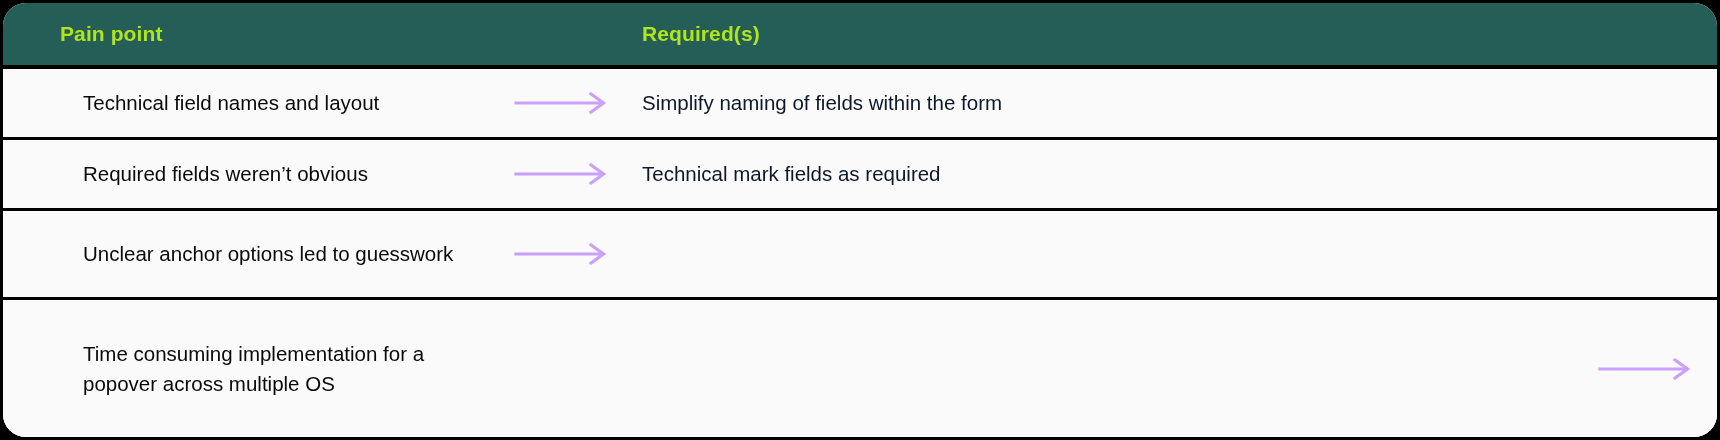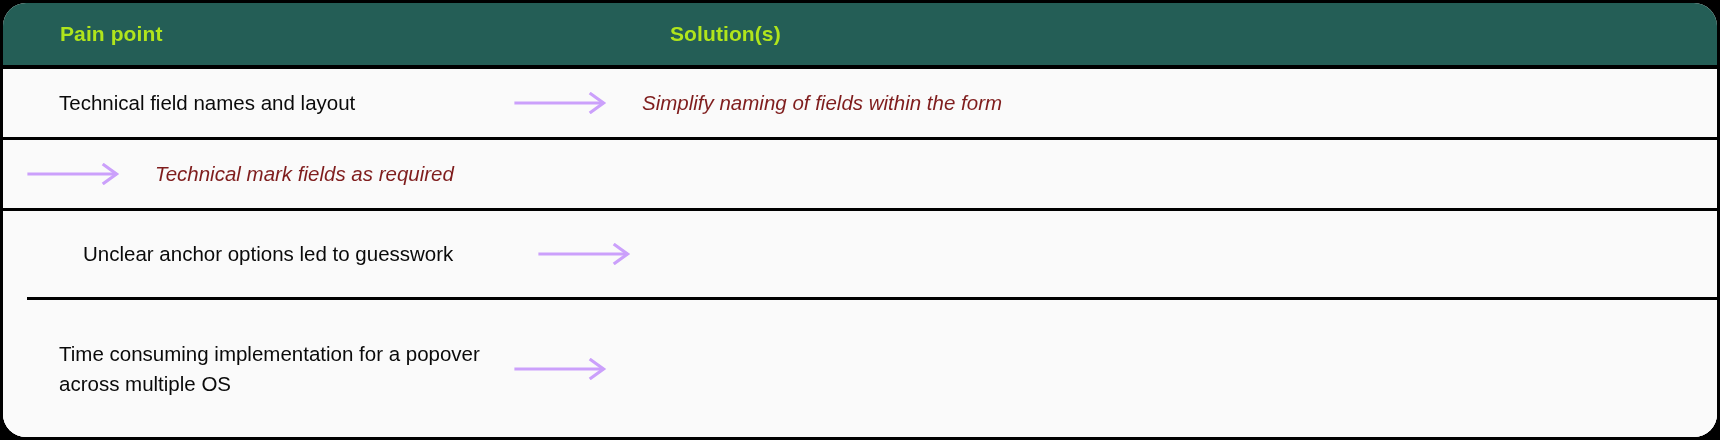--- a/index.html
+++ b/index.html
@@ -29,21 +29,20 @@
 
   
   .table-header {
     display: flex;
     align-items: center;
     height: 66px;
     min-height: 66px;
     background: #245E56;
     border-bottom: 4px solid #000000;
     box-sizing: border-box;
-    gap: 28px;
   }
   .th {
     font-size: 21px;
     font-weight: bold;
     color: #B0E51C;
     letter-spacing: 0.1px;
     white-space: nowrap;
   }
   .th-pain {
     width: 630px;
@@ -65,85 +64,86 @@
   }
   .row {
     display: flex;
     align-items: center;
     background: #FAFAFA;
     border-bottom: 3px solid #000000;
     box-sizing: border-box;
   }
   .row:last-child {
     border-bottom: none;
+    justify-content: space-between;
   }
   .row-1 { flex: 0 0 71px; }
   .row-2 { flex: 0 0 71px; }
-  .row-3 { flex: 0 0 89px; margin-left: 24px; }
+  .row-3 { flex: 0 0 89px; }
   .row-4 { flex: 1 1 auto; }
 
   .cell-pain {
     width: 487px;
     min-width: 487px;
-    padding-left: 56px;
+    padding-left: 80px;
     padding-right: 10px;
     box-sizing: border-box;
     font-size: 20.5px;
     color: #0A0A0A;
     line-height: 1.44;
   }
   .cell-arrow {
     width: 143px;
     min-width: 143px;
     display: flex;
     align-items: center;
     justify-content: center;
     box-sizing: border-box;
   }
   .cell-solution {
     flex: 1;
     padding-left: 9px;
     padding-right: 40px;
     box-sizing: border-box;
     font-size: 20.5px;
-    color: #7f1d1d;
+    color: #0f172a;
     line-height: 1.44;
-    font-style: italic;
   }
 
   .arrow-svg {
     display: block;
   }
 </style>
 </head>
 <body>
 
 <div class="table-card">
 
   <div class="table-header">
     <div class="th th-pain">Pain point</div>
-    <div class="th th-solution">Solution(s)</div>
+    <div class="th th-solution">Required(s)</div>
   </div>
 
   <div class="table-body">
 
     <div class="row row-1">
       <div class="cell-pain">Technical field names and layout</div>
       <div class="cell-arrow">
         <span>
           <svg class="arrow-svg" width="96" height="22" viewBox="0 0 96 22" aria-hidden="true">
             <line x1="2" y1="11" x2="88" y2="11" stroke="#CBA0FB" stroke-width="3.2" stroke-linecap="square"></line>
             <polyline points="77,2 89.5,11 77,20" fill="none" stroke="#CBA0FB" stroke-width="3.2" stroke-linecap="square" stroke-linejoin="miter"></polyline>
           </svg>
         </span>
       </div>
       <div class="cell-solution">Simplify naming of fields within the form</div>
     </div>
 
     <div class="row row-2">
+      <div class="cell-pain">Required fields weren’t obvious</div>
       <div class="cell-arrow">
         <span>
           <svg class="arrow-svg" width="96" height="22" viewBox="0 0 96 22" aria-hidden="true">
             <line x1="2" y1="11" x2="88" y2="11" stroke="#CBA0FB" stroke-width="3.2" stroke-linecap="square"></line>
             <polyline points="77,2 89.5,11 77,20" fill="none" stroke="#CBA0FB" stroke-width="3.2" stroke-linecap="square" stroke-linejoin="miter"></polyline>
           </svg>
         </span>
       </div>
       <div class="cell-solution">Technical mark fields as required</div>
     </div>

